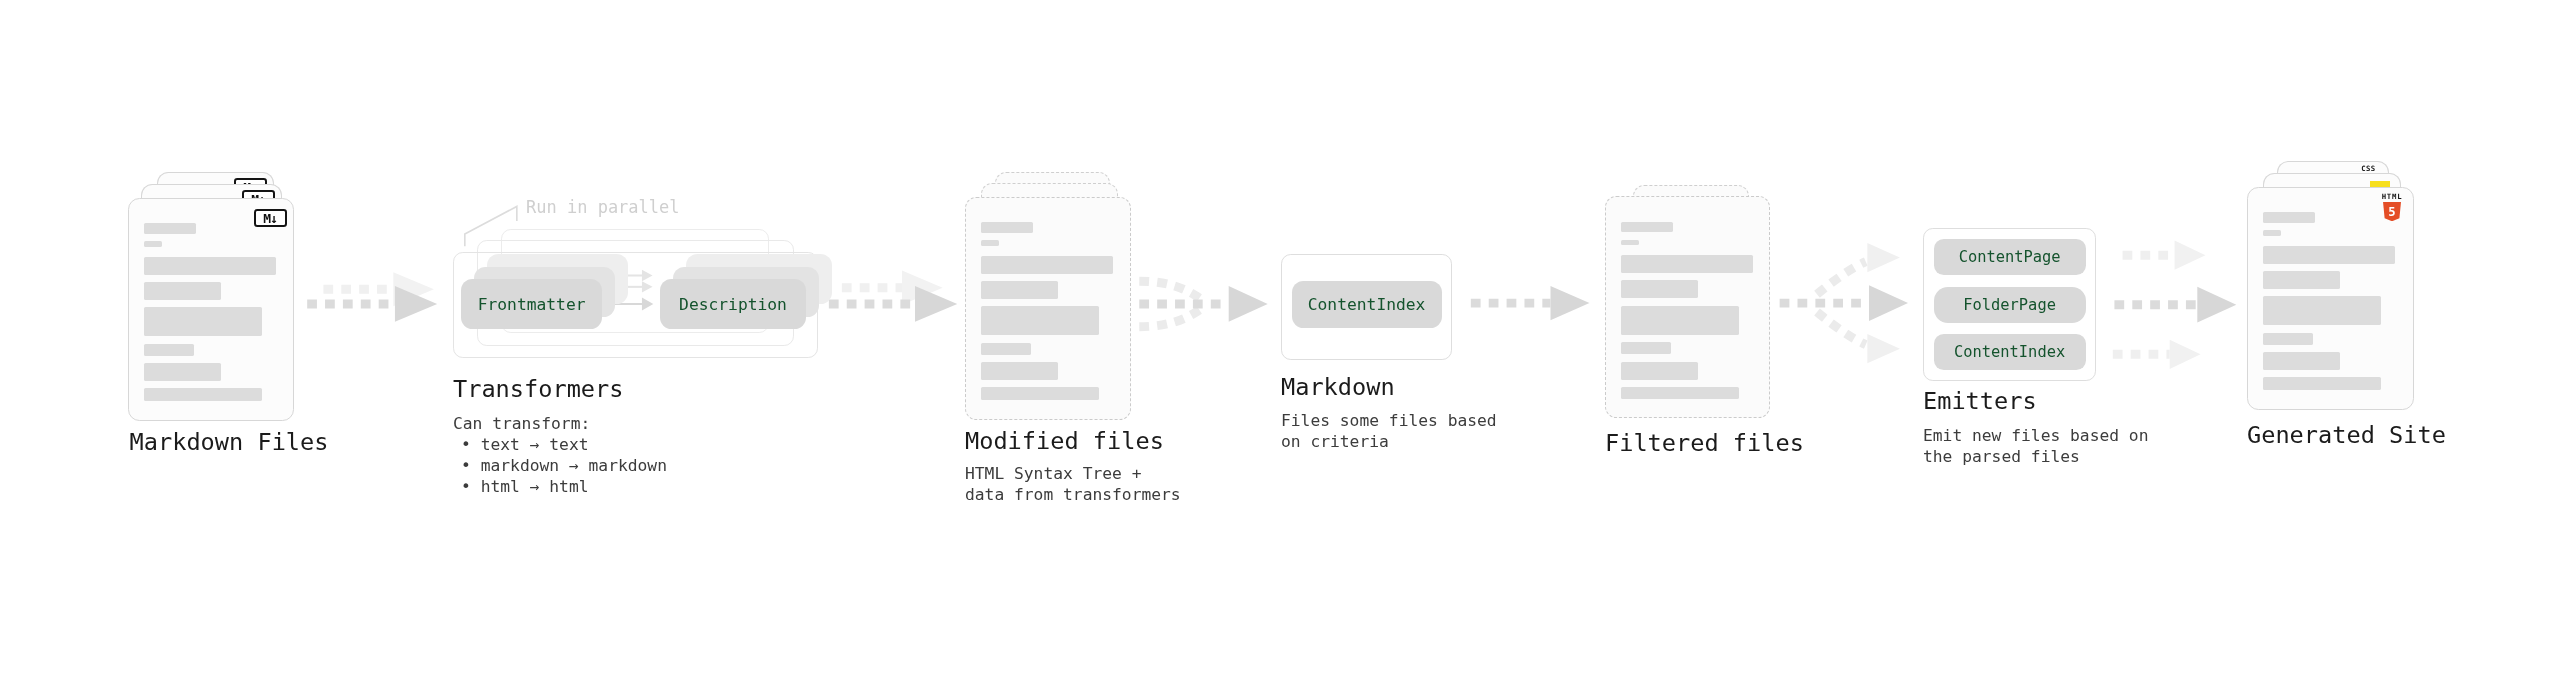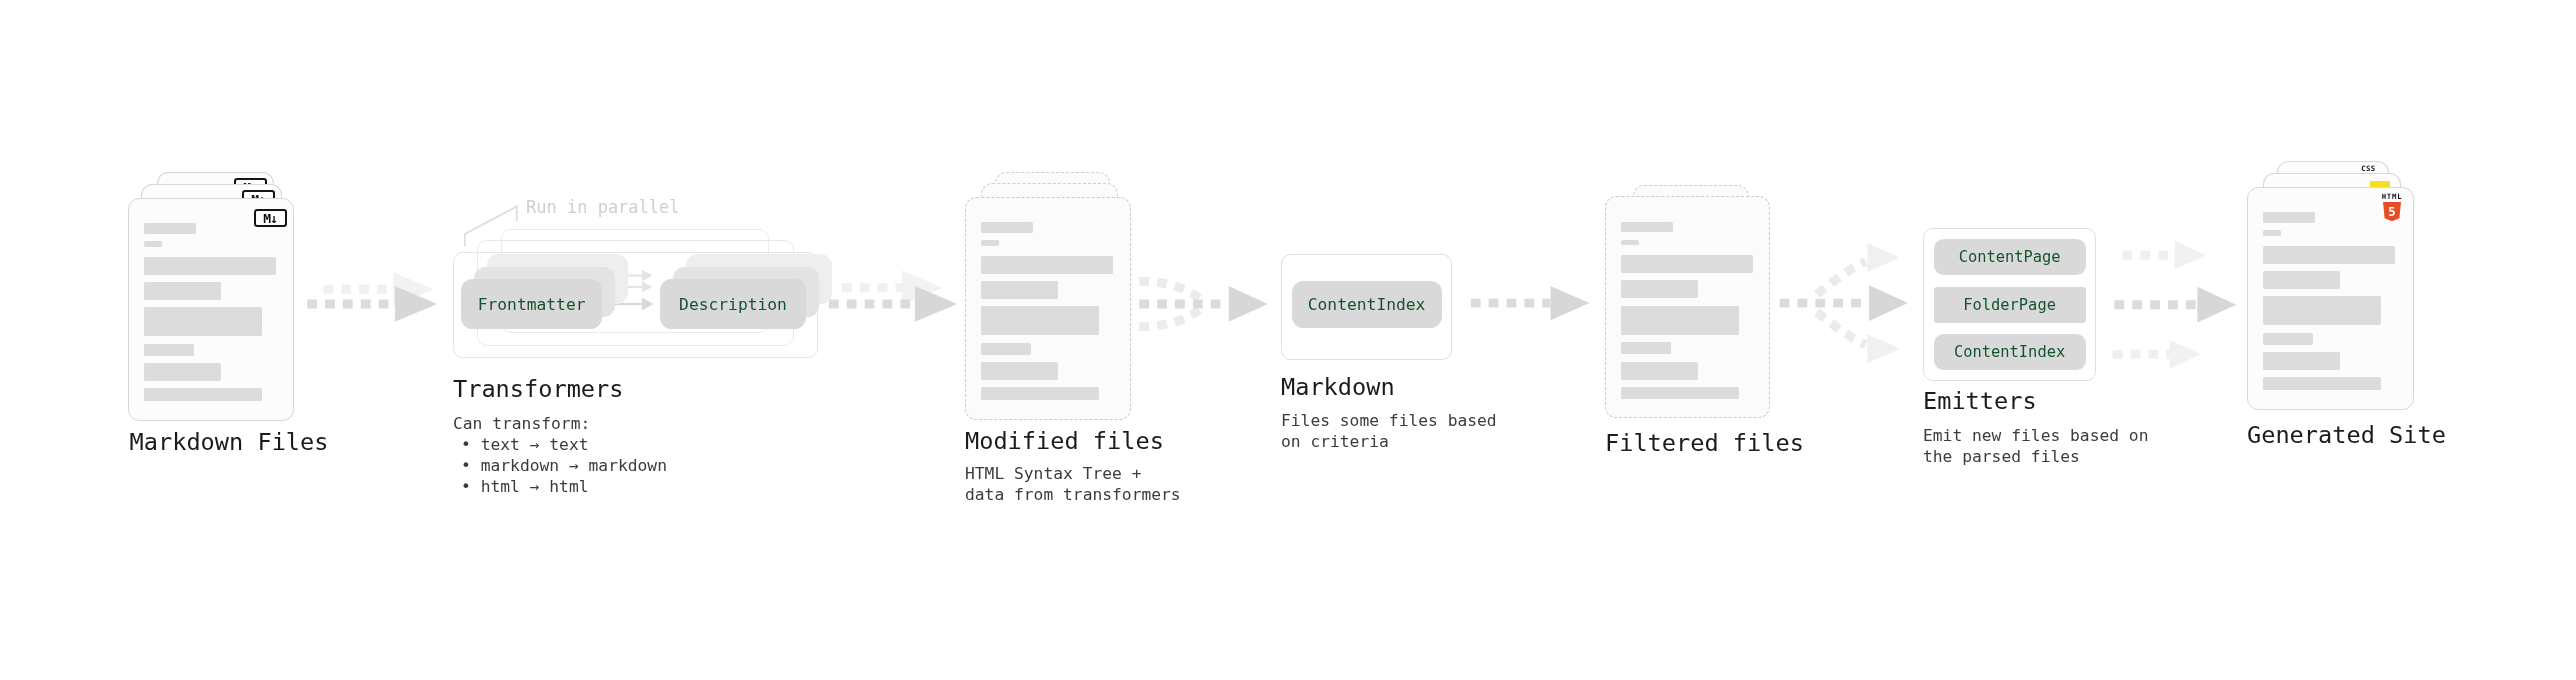--- a/index.html
+++ b/index.html
@@ -218,21 +218,21 @@
         <div class="bar w95 h22"></div>
         <div class="bar w145 h15"></div>
       </div>
     </div>
     <div class="title" style="left:0px;top:244px;">Filtered files</div>
   </div>
 
   <div class="sec" style="left:1923px;top:228px;width:260px;height:260px;">
     <div class="panel" style="left:0px;top:0px;width:173px;height:153px;"></div>
     <div class="node" style="left:10.6px;top:10.6px;width:152px;height:36px;border-radius:9.8px;font-size:15.4px;">ContentPage</div>
-    <div class="node" style="left:10.6px;top:59px;width:152px;height:36px;border-radius:3px;font-size:15.4px;">FolderPage</div>
+    <div class="node" style="left:10.6px;top:59px;width:152px;height:36px;border-radius:14px;font-size:15.4px;">FolderPage</div>
     <div class="node" style="left:10.6px;top:106px;width:152px;height:36px;border-radius:9.8px;font-size:15.4px;">ContentIndex</div>
     <div class="title" style="left:0px;top:159px;text-align:right;">Emitters</div>
     <div class="desc" style="left:0px;top:197px;">
       <div>Emit new files based on</div>
       <div>the parsed files</div>
     </div>
   </div>
 
   <div class="sec" style="left:2247px;top:161px;width:276px;height:358px;">
     <div class="doc-back" style="left:30px;top:0px;width:112px;height:39px;z-index:1;">

